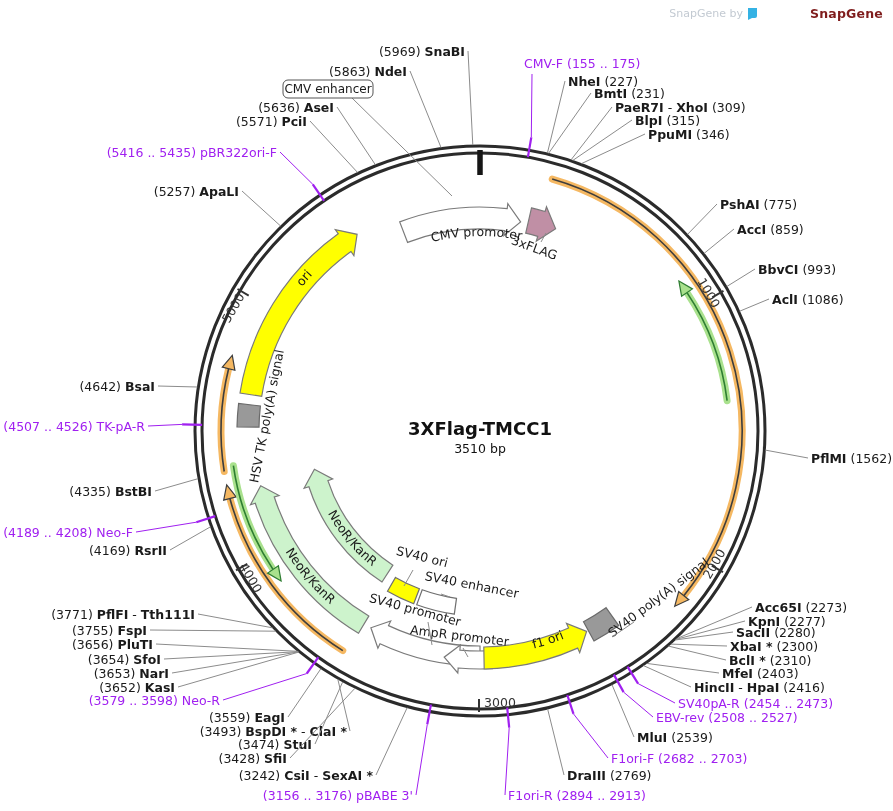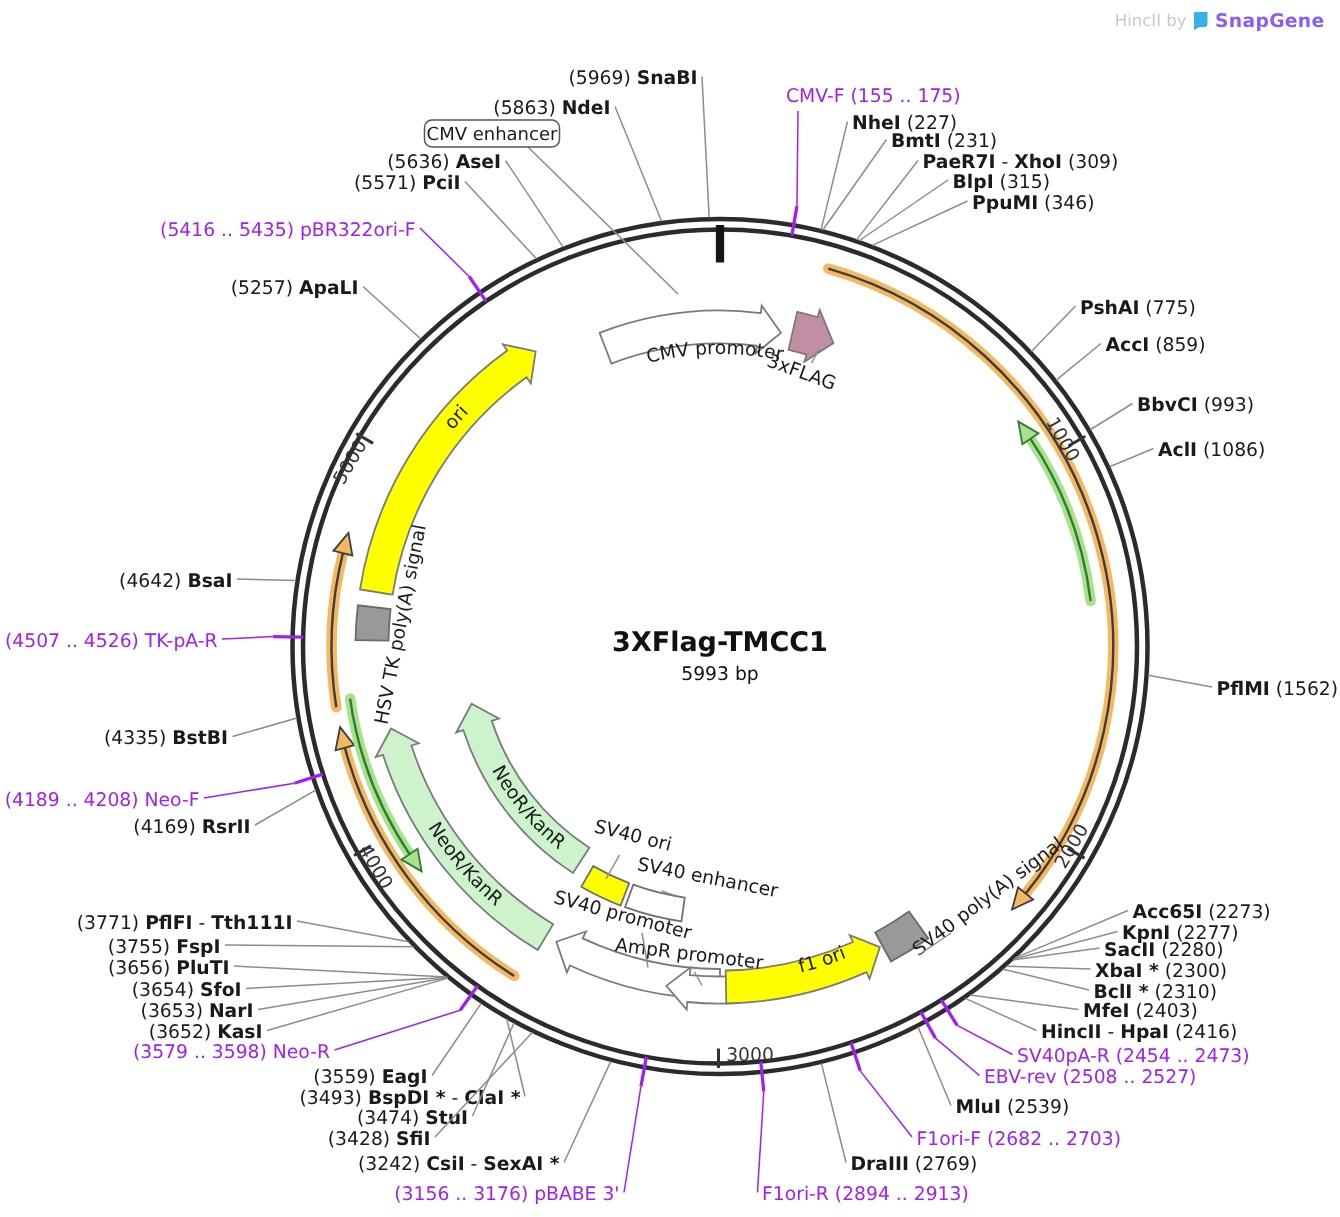--- a/index.html
+++ b/index.html
@@ -4,21 +4,21 @@
 <style>
   html,body{margin:0;padding:0;background:#fff;}
   #stage{position:relative;width:893px;height:811px;background:#fff;overflow:hidden;
          font-family:"DejaVu Sans","Liberation Sans",sans-serif;}
   #map-svg{position:absolute;left:0;top:0;}
   #title-block{position:absolute;left:380px;top:418px;width:200px;text-align:center;color:#111;}
   #plasmid-name{font-weight:bold;font-size:18px;}
   #plasmid-size{font-size:12.5px;margin-top:2px;}
   #watermark{position:absolute;right:10px;top:6px;font-size:11px;color:#c3cad2;
              display:flex;align-items:center;gap:4px;}
-  #watermark .brand{color:#8b5cf6;font-size:12.5px;font-weight:bold;letter-spacing:.2px;}
+  #watermark .brand{color:#7f1d1d;font-size:12.5px;font-weight:bold;letter-spacing:.2px;margin-left:48px;}
   .logo{display:inline-block;width:11px;height:13px;}
 </style>
 </head>
 <body>
 
 <div id="stage">
   <svg id="map-svg" width="893" height="811">
       <defs>
         <path id="clp0" d="M413.3 247.8 A195 195 0 0 1 540.3 245.5" fill="none"></path>
         <path id="clp1" d="M270.8 524.1 A229 229 0 0 0 355.3 623.1" fill="none"></path>
@@ -309,22 +309,22 @@
         <text x="568" y="86" text-anchor="start" font-size="12.5" fill="#1a1a1a"><tspan font-weight="bold">NheI</tspan><tspan font-weight="normal">  (227)</tspan></text>
       </g>
       <g>
         <line x1="532" y1="74" x2="531.3" y2="137.4" stroke="#A020F0" stroke-width="1"></line>
         <line x1="527.9" y1="157.1" x2="531.3" y2="137.4" stroke="#A020F0" stroke-width="2.2"></line>
         <text x="524" y="68" text-anchor="start" font-size="12.5" fill="#A020F0"><tspan font-weight="normal">CMV-F   (155 .. 175)</tspan></text>
       </g>
     </svg>
   <div id="title-block">
     <div id="plasmid-name">3XFlag-TMCC1</div>
-    <div id="plasmid-size">5993 bp</div>
+    <div id="plasmid-size">3510 bp</div>
   </div>
   <div id="watermark">
-    <span>HincII by</span>
+    <span>SnapGene by</span>
     <svg class="logo" viewBox="0 0 11 13">
       <path d="M1 1 h9 v8 a2 2 0 0 1 -2 2 h-3 l-4 2 z" fill="#34b2e4"></path>
     </svg>
     <span class="brand">SnapGene</span>
   </div>
 </div>
 
 </body></html>

